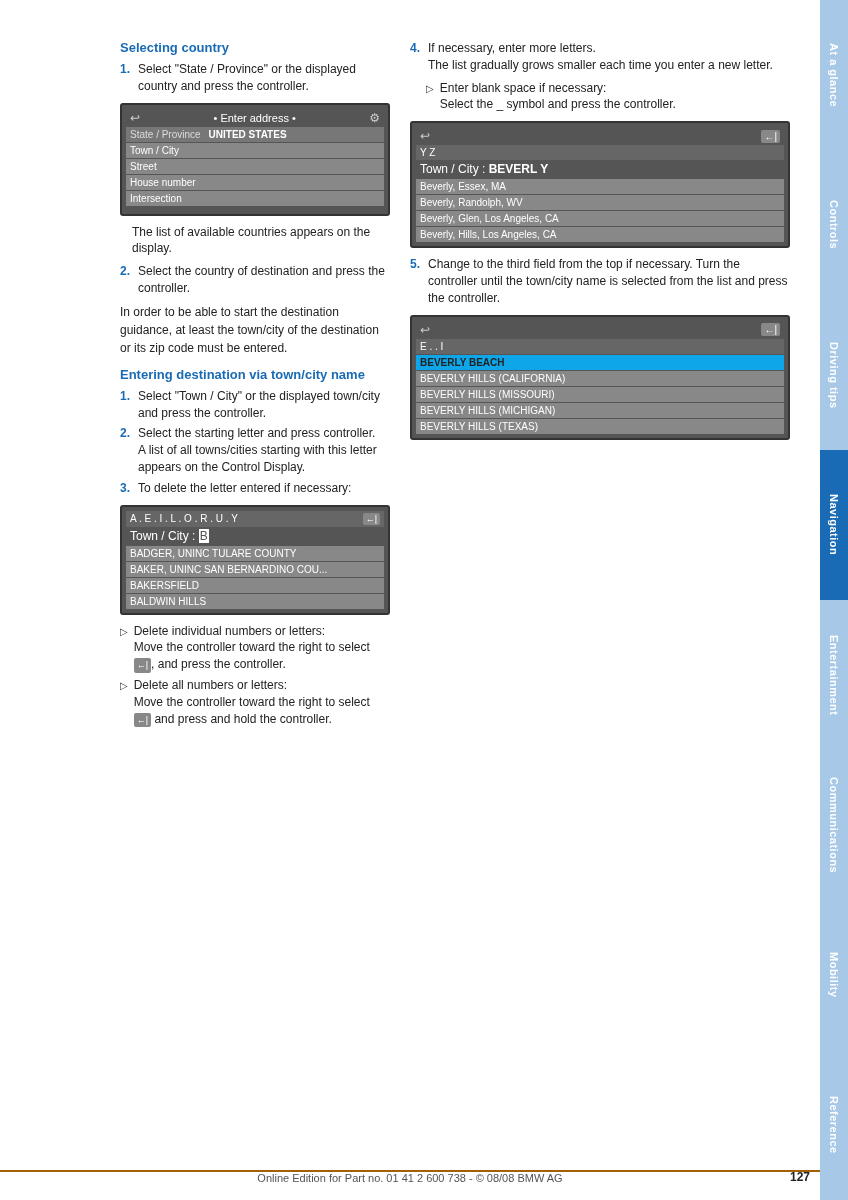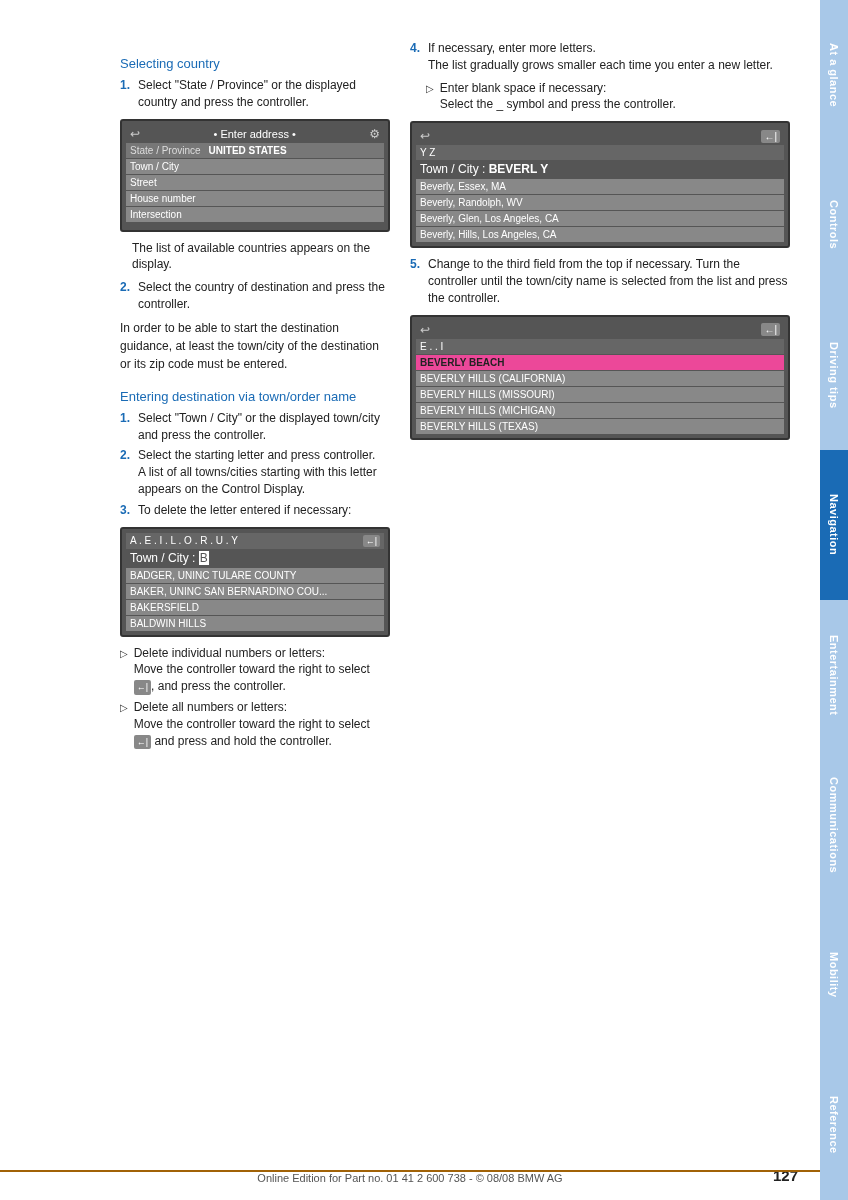--- a/index.html
+++ b/index.html
@@ -65,23 +65,22 @@
       flex-shrink: 0;
     }
     .right-col {
       flex: 1;
     }
 
     
     .section-title {
       color: #1a6bb5;
       font-size: 13px;
-      font-weight: normal;
+      font-weight: bold;
       margin-bottom: 6px;
-      margin-top: 16px;
     }
 
     
     .numbered-list {
       list-style: none;
       padding: 0;
       margin: 0;
     }
     .numbered-list li {
       display: flex;
@@ -199,39 +198,39 @@
       right: 28px;
       text-align: center;
       font-size: 11px;
       color: #555;
       border-top: 2px solid #a16207;
       padding-top: 0;
     }
     .page-number {
       position: absolute;
       bottom: 16px;
-      right: 50px;
-      font-size: 15px;
+      right: 38px;
+      font-size: 12px;
       font-weight: bold;
     }
 
     
     .step-text {
       font-size: 12px;
       line-height: 1.4;
     }
 
     .note-text {
       font-size: 12px;
       line-height: 1.5;
       margin: 6px 0 10px 0;
     }
 
     .screen-row-white {
-      background: #ec4899;
+      background: #0ea5e9;
       color: #222;
       font-size: 10px;
       padding: 2px 4px;
       margin-top: 1px;
       font-weight: bold;
     }
     .screen-row-dark {
       background: #888;
       color: #fff;
       font-size: 10px;
@@ -314,21 +313,21 @@
 
       <ol class="numbered-list">
         <li>
           <span class="num">2.</span>
           <span>Select the country of destination and press the controller.</span>
         </li>
       </ol>
 
       <p class="note-text">In order to be able to start the destination guidance, at least the town/city of the destination or its zip code must be entered.</p>
 
-      <div class="section-title">Entering destination via town/order name</div>
+      <div class="section-title">Entering destination via town/city name</div>
 
       <ol class="numbered-list">
         <li>
           <span class="num">1.</span>
           <span>Select "Town / City" or the displayed town/city and press the controller.</span>
         </li>
         <li>
           <span class="num">2.</span>
           <span>Select the starting letter and press controller.<br>A list of all towns/cities starting with this letter appears on the Control Display.</span>
         </li>

